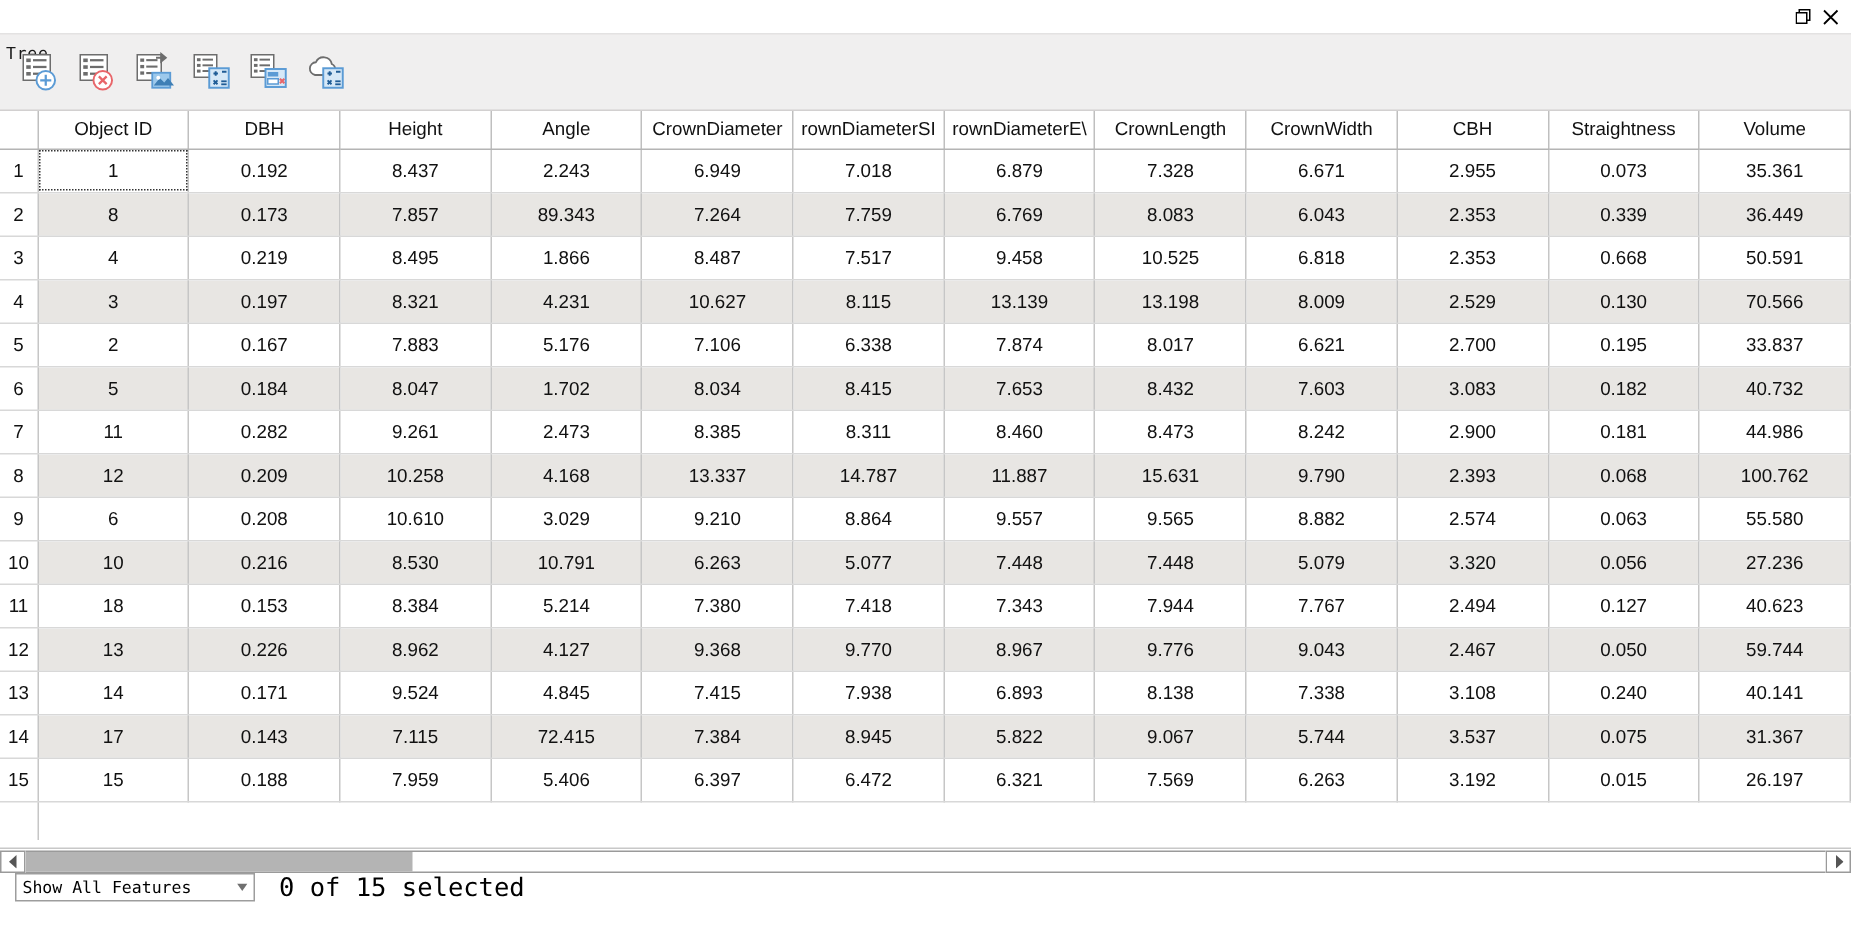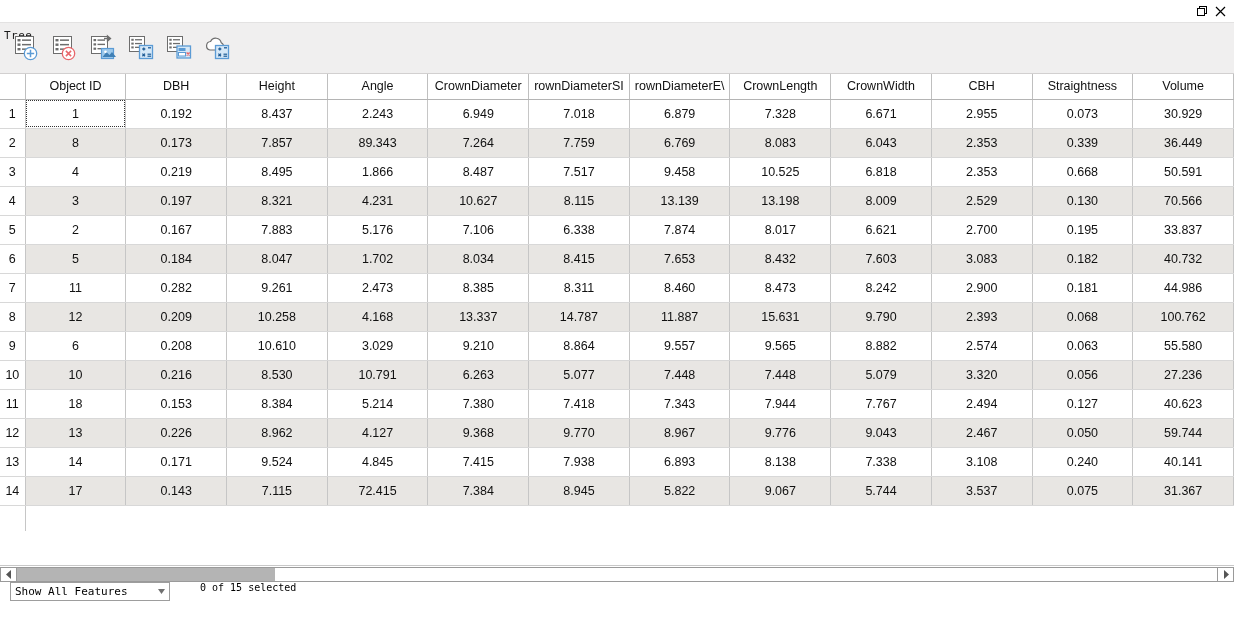--- a/index.html
+++ b/index.html
@@ -185,23 +185,23 @@
     white-space: nowrap;
     overflow: hidden;
   }
   .combo-arrow {
     width: 16px;
     text-align: center;
     color: #707070;
     font-size: 7px;
   }
   .status-text {
-    margin-left: 30px;
+    margin-left: 16px;
     font-family: "DejaVu Sans Mono", monospace;
-    font-size: 10px;
+    font-size: 17px;
     color: #000000;
     white-space: nowrap;
   }
 </style>
 </head>
 <body>
 
 <div class="titlebar">
   <span class="titlebar-title">Tree</span>
   <span class="titlebar-spacer"></span>
@@ -365,21 +365,21 @@
           <td>0.192</td>
           <td>8.437</td>
           <td>2.243</td>
           <td>6.949</td>
           <td>7.018</td>
           <td>6.879</td>
           <td>7.328</td>
           <td>6.671</td>
           <td>2.955</td>
           <td>0.073</td>
-          <td>30.929</td>
+          <td>35.361</td>
         </tr>
         <tr class="alt">
           <td class="gutter">2</td>
           <td>8</td>
           <td>0.173</td>
           <td>7.857</td>
           <td>89.343</td>
           <td>7.264</td>
           <td>7.759</td>
           <td>6.769</td>
@@ -562,20 +562,35 @@
           <td>72.415</td>
           <td>7.384</td>
           <td>8.945</td>
           <td>5.822</td>
           <td>9.067</td>
           <td>5.744</td>
           <td>3.537</td>
           <td>0.075</td>
           <td>31.367</td>
         </tr>
+        <tr>
+          <td class="gutter">15</td>
+          <td>15</td>
+          <td>0.188</td>
+          <td>7.959</td>
+          <td>5.406</td>
+          <td>6.397</td>
+          <td>6.472</td>
+          <td>6.321</td>
+          <td>7.569</td>
+          <td>6.263</td>
+          <td>3.192</td>
+          <td>0.015</td>
+          <td>26.197</td>
+        </tr>
         <tr class="filler">
           <td class="gutter"></td>
           <td colspan="12"></td>
         </tr>
       </tbody>
   </table>
 </div>
 
 <div class="hscroll">
   <div class="hs-arrow">

